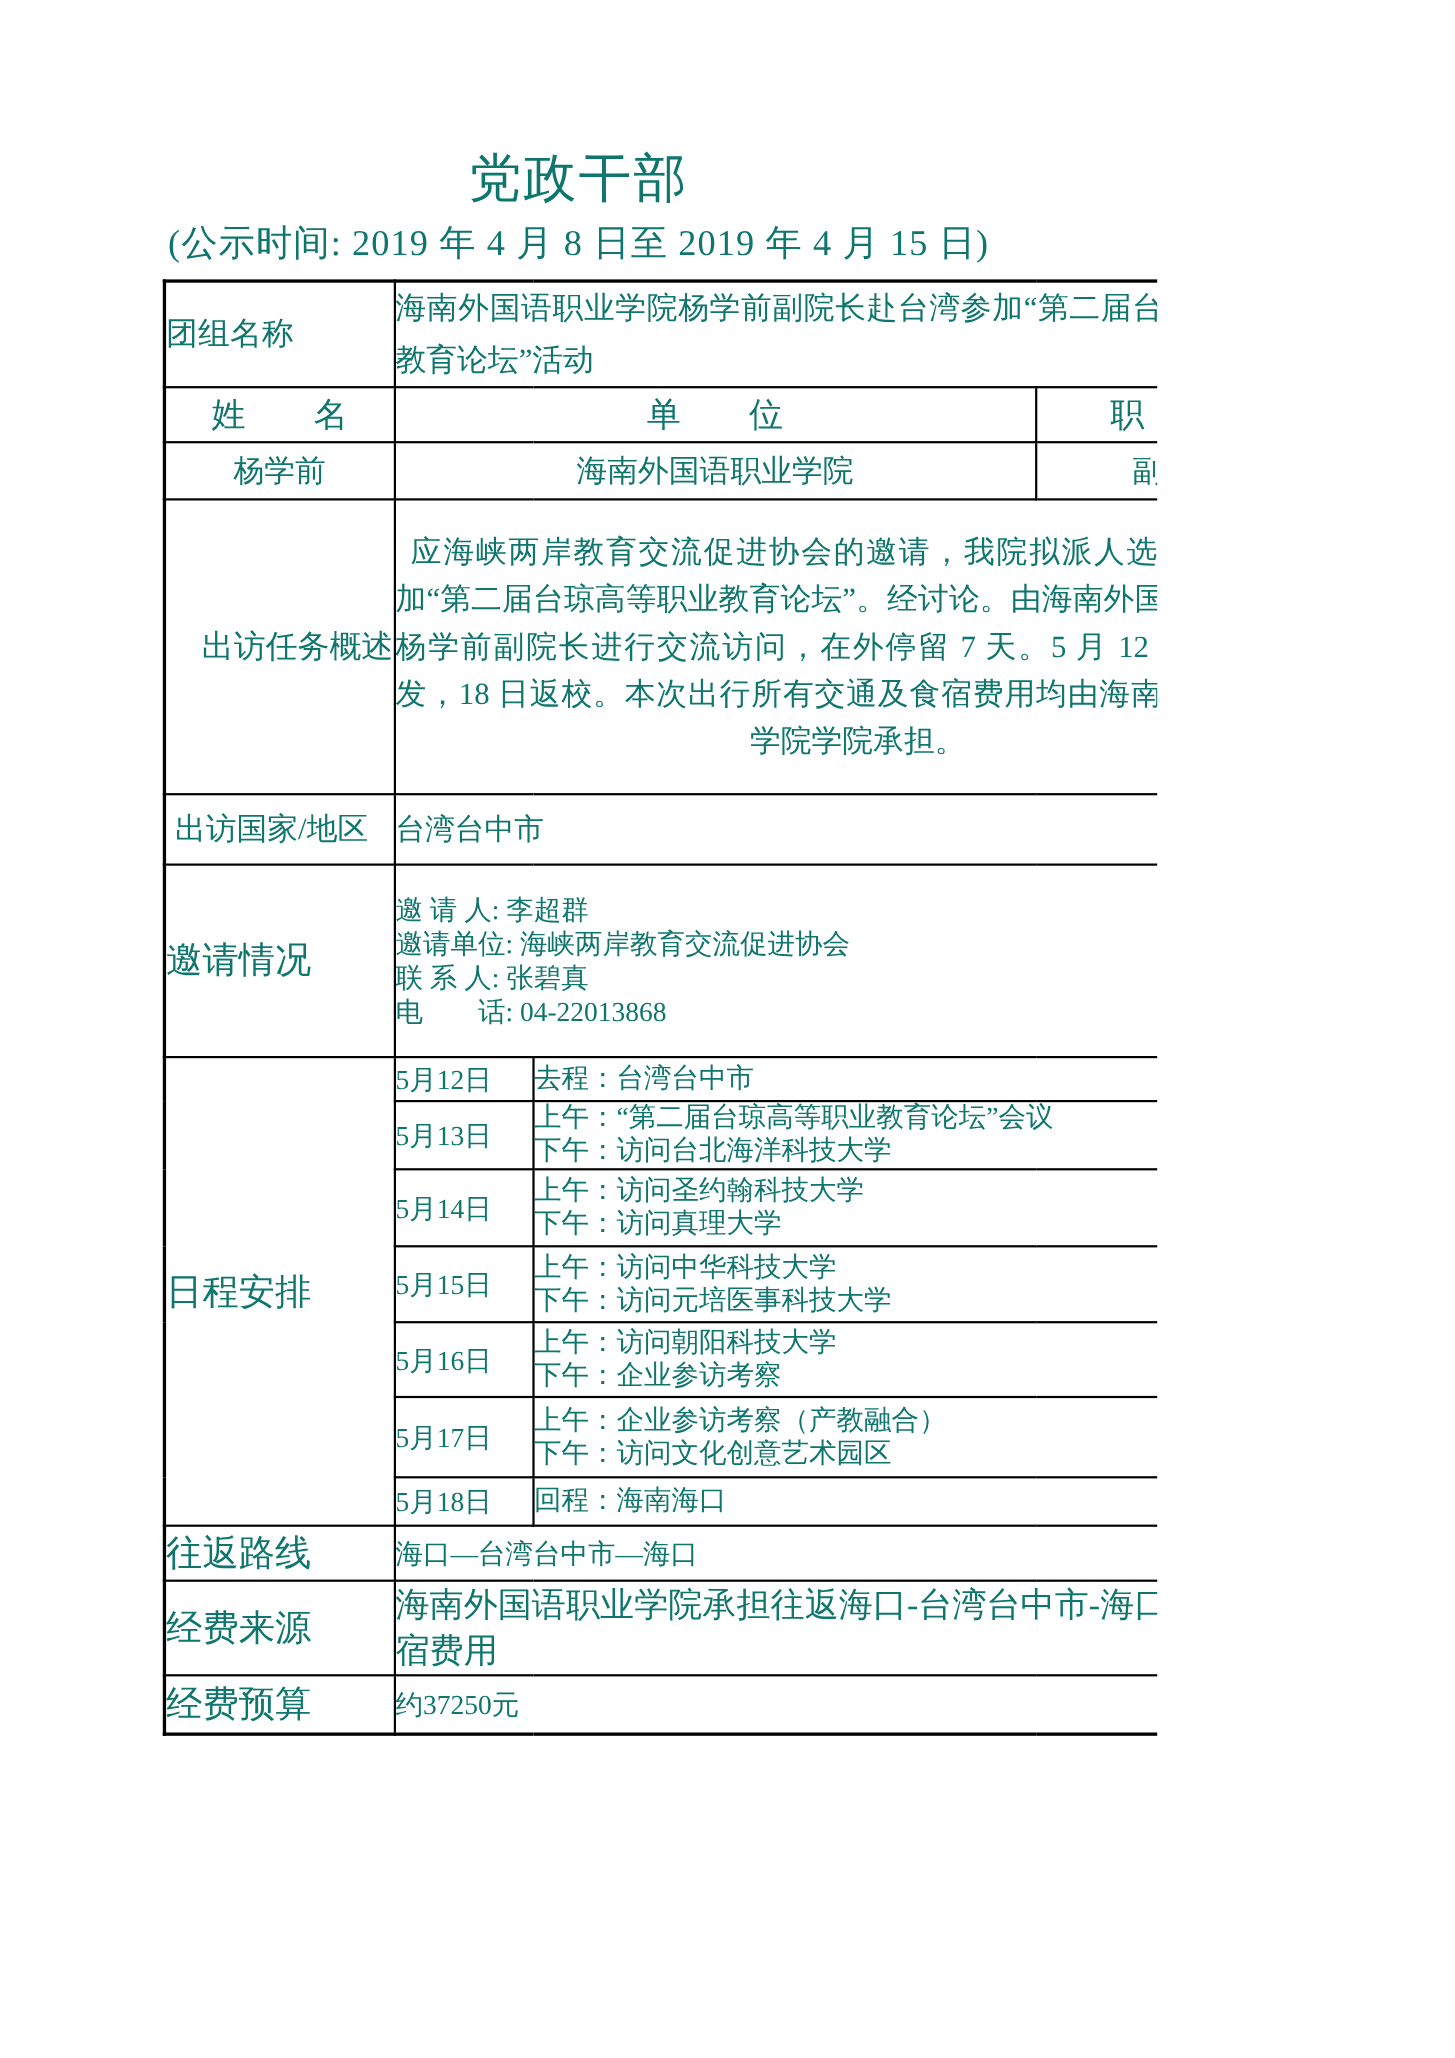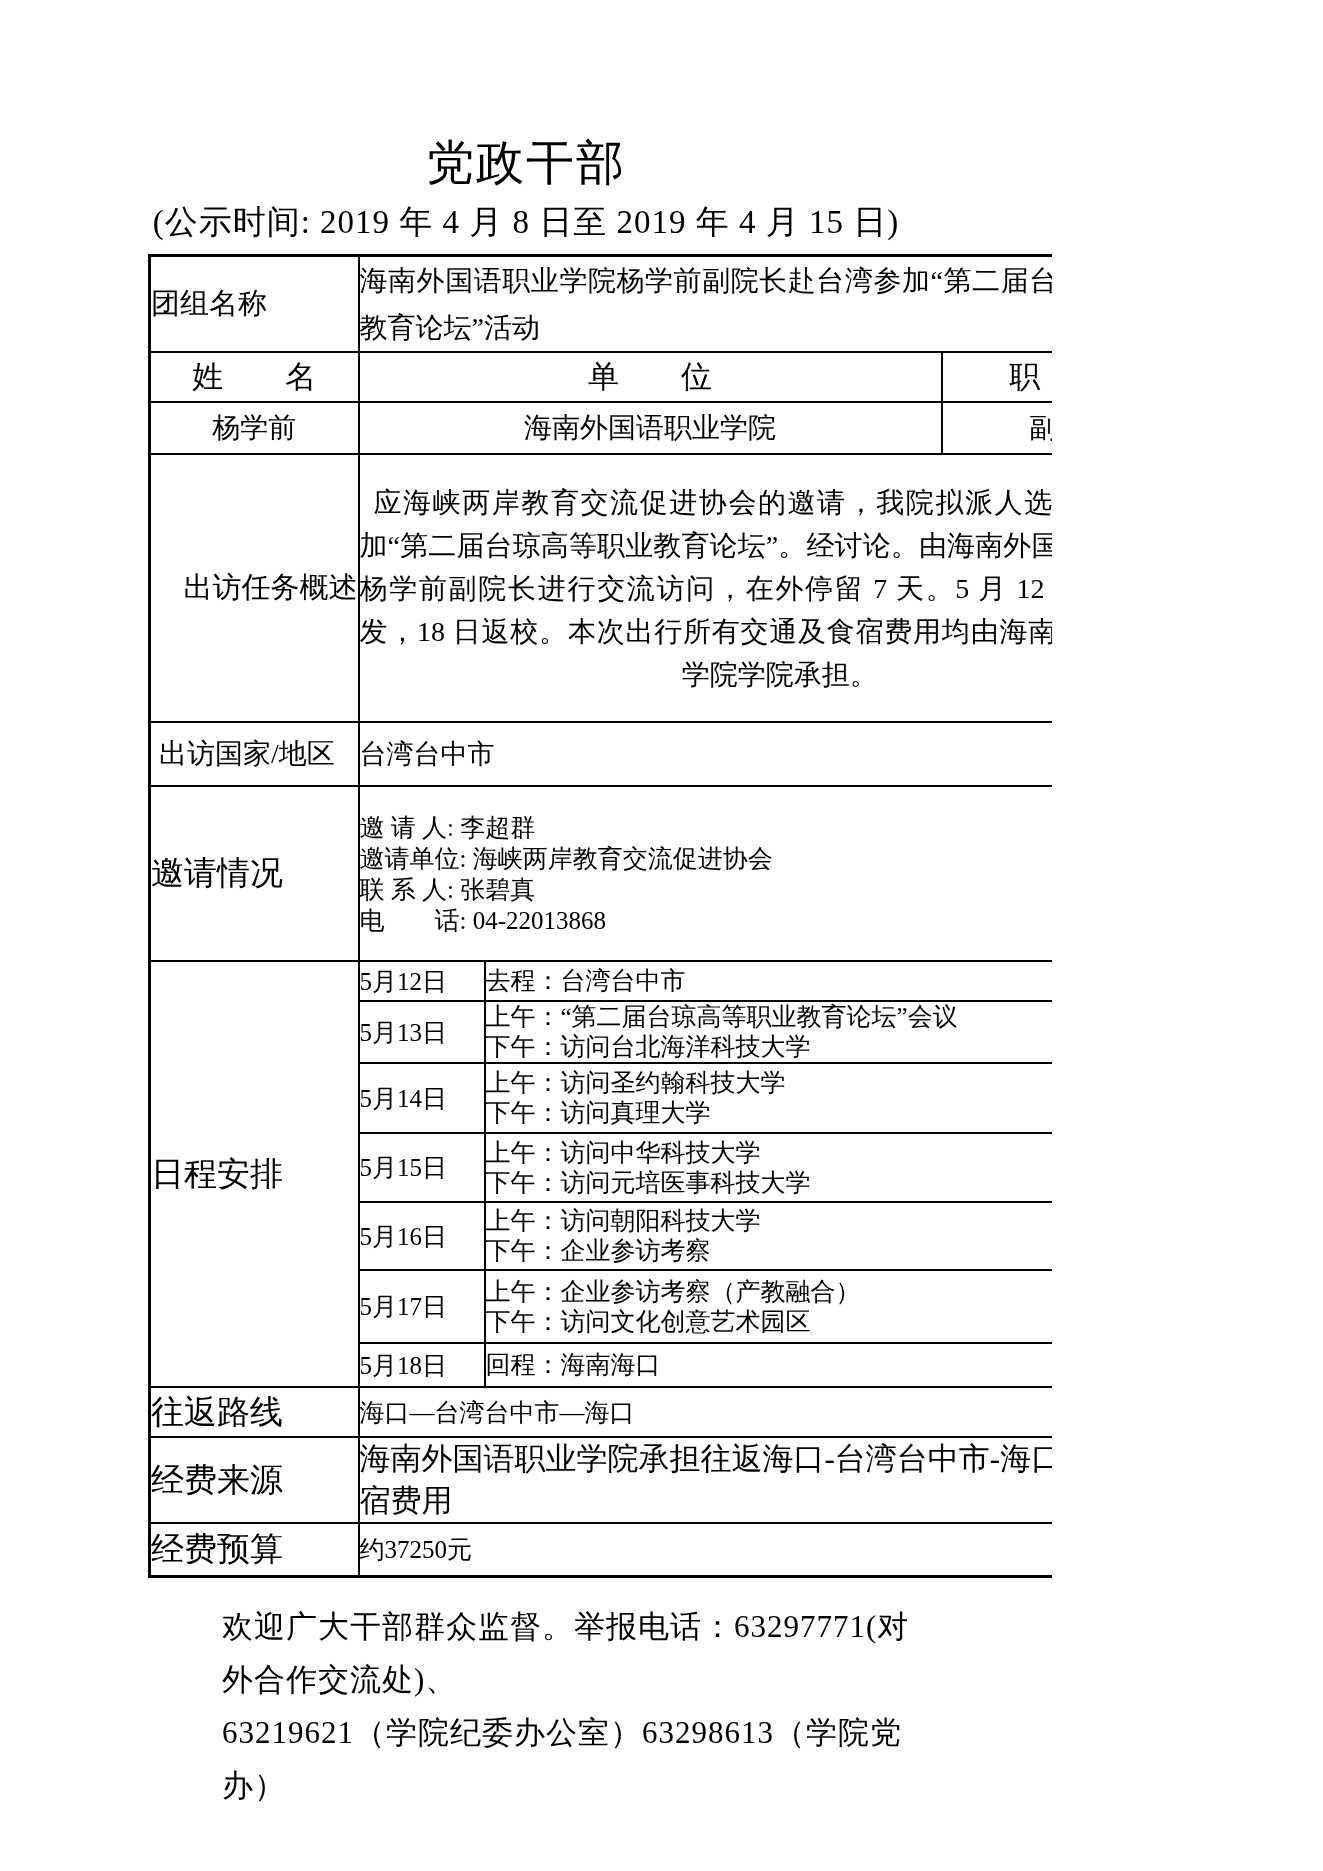--- a/index.html
+++ b/index.html
@@ -5,21 +5,21 @@
   html, body {
     margin: 0;
     padding: 0;
     background: #ffffff;
   }
   .page {
     position: relative;
     width: 1052px;
     height: 1871px;
     background: #ffffff;
-    color: #000000;
+    color: #0f766e;
     font-family: "Liberation Serif", "DejaVu Serif", serif;
     overflow: hidden;
   }
   .title-block { text-align: center; padding-top: 136px; }
   .title-line { font-size: 48px; line-height: 54px; letter-spacing: 2px; }
   .title-line + .title-line { margin-top: 20px; }
   .subtitle { font-size: 33px; line-height: 40px; margin-top: 12px; letter-spacing: 1px; }
 
   table.form {
     border-collapse: collapse;
@@ -187,16 +187,14 @@
       <td class="val-fund" colspan="3">海南外国语职业学院承担往返海口-台湾台中市-海口交通及食宿费用</td>
     </tr>
 
     <tr class="h-budget">
       <td class="lbl lbl-big">经费预算</td>
       <td class="val-budget" colspan="3">约37250元</td>
     </tr>
   </tbody>
     </table>
 
-  <div class="footer-note">欢迎广大干部群众监督。举报电话：63297771(对外合作交流处)、
-63219621（学院纪委办公室）63298613（学院党办）</div>
 
 </div>
 
 </body></html>

